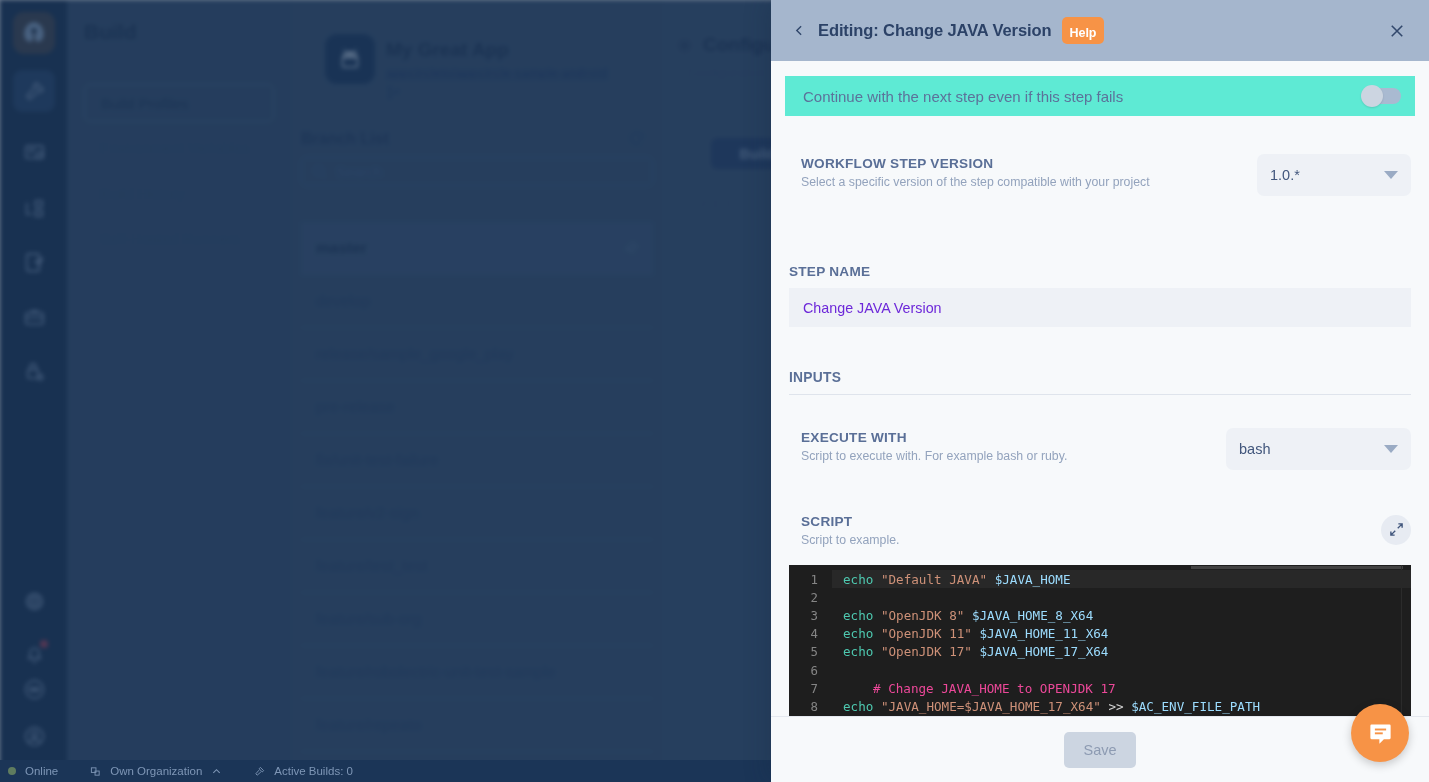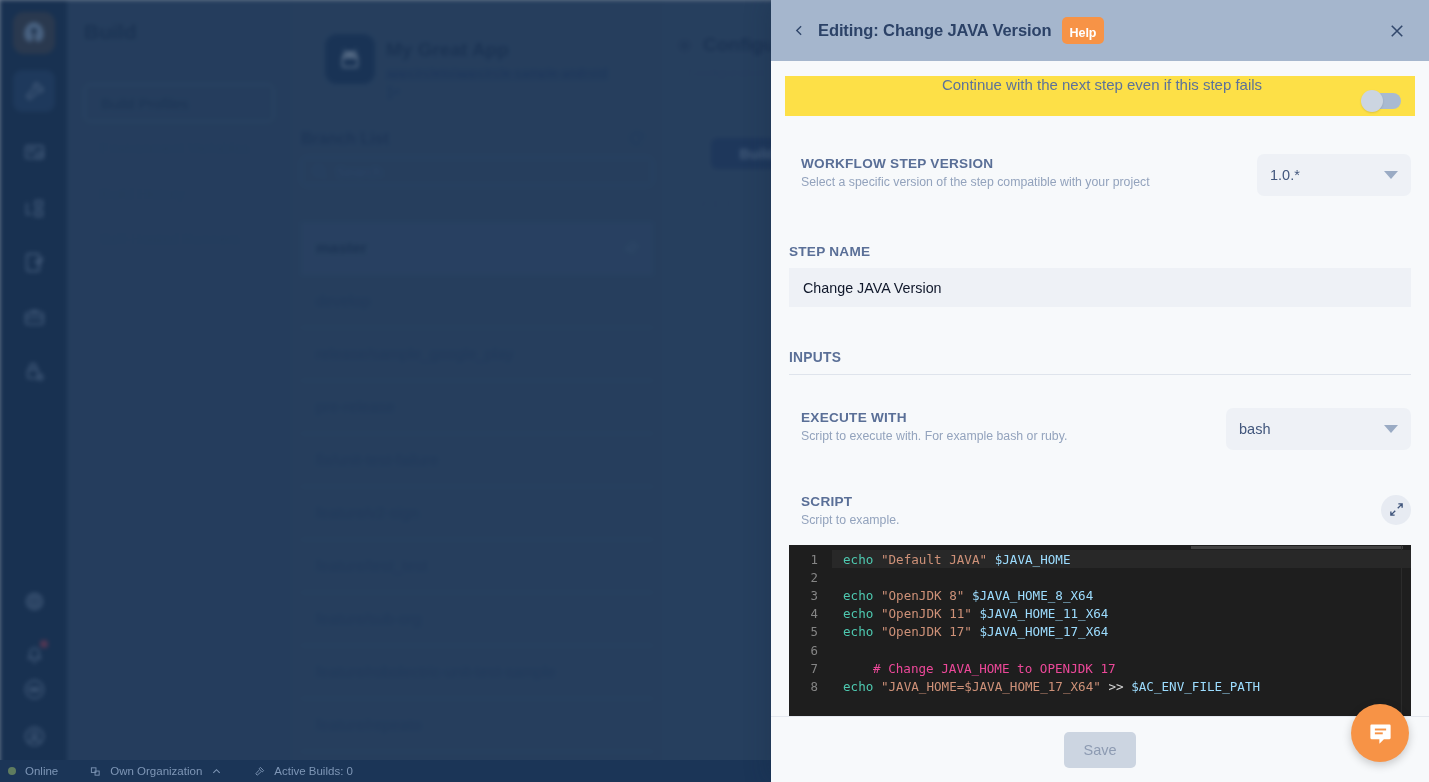--- a/index.html
+++ b/index.html
@@ -137,22 +137,22 @@
     margin-left: 11px; background: #f79346; color: #ffffff;
     border-radius: 5px; padding: 10px 7px 3px; font-size: 12.5px; font-weight: bold;
     line-height: 1.1;
   }
   .m-close { margin-left: auto; width: 24px; height: 24px; color: #2e4straight; color:#32486c; display:flex;align-items:center;justify-content:center;}
   .m-close svg { width: 18px; height: 18px; }
 
   .m-body { flex: 1 1 auto; overflow: hidden; position: relative; }
 
   .row-fail {
-    margin: 0 14px; height: 40px; background: #fde047;
-    display: flex; align-items: center; padding: 0 14px 0 18px; flex-direction: column;
+    margin: 0 14px; height: 40px; background: #5eead4;
+    display: flex; align-items: center; padding: 0 14px 0 18px;
   }
   .row-fail .lbl { font-size: 15px; color: #5c729a; }
   .toggle {
     margin-left: auto; width: 38px; height: 16px; border-radius: 9px;
     background: #a9bad1; position: relative;
   }
   .toggle .knob {
     position: absolute; left: -2px; top: -3px; width: 22px; height: 22px;
     border-radius: 50%; background: #ccd5e1;
     box-shadow: 0 1px 2px rgba(0,0,0,0.12);
@@ -171,21 +171,21 @@
   }
   .select .cv { flex: 1 1 auto; }
   .select .caret {
     width: 0; height: 0; border-left: 7px solid transparent;
     border-right: 7px solid transparent; border-top: 8px solid #9aabc4;
   }
 
   .textbox {
     margin: 9px 18px 0; height: 39px; background: #eef1f6;
     display: flex; align-items: center; padding: 0 14px;
-    font-size: 14.3px; color: #0f172a;
+    font-size: 14.3px; color: #6d28d9;
   }
 
   .inputs-hd {
     margin: 8px 18px; padding-bottom: 9px; border-bottom: 1px solid #dfe4ec;
     font-size: 13.8px; font-weight: bold; color: #5a6f97; letter-spacing: 0.25px;
   }
 
   .expand-btn {
     width: 30px; height: 30px; border-radius: 50%; background: #e7ebf2;
     display: flex; align-items: center; justify-content: center; color: #3f5striped; color:#41567c;
@@ -482,21 +482,21 @@
         <div class="field-txt">
           <div class="f-label">WORKFLOW STEP VERSION</div>
           <div class="f-desc">Select a specific version of the step compatible with your project</div>
         </div>
         <div class="select">
           <span class="cv">1.0.*</span>
           <span class="caret"></span>
         </div>
       </div>
 
-      <div class="sec" style="margin-top:48px">
+      <div class="sec" style="margin-top:68px">
         <div class="f-label">STEP NAME</div>
       </div>
       <div class="textbox">
         <span>Change JAVA Version</span>
       </div>
 
       <div class="inputs-hd" style="margin-top:43px">INPUTS</div>
 
       <div class="field-row" style="margin-top:33px">
         <div class="field-txt">

